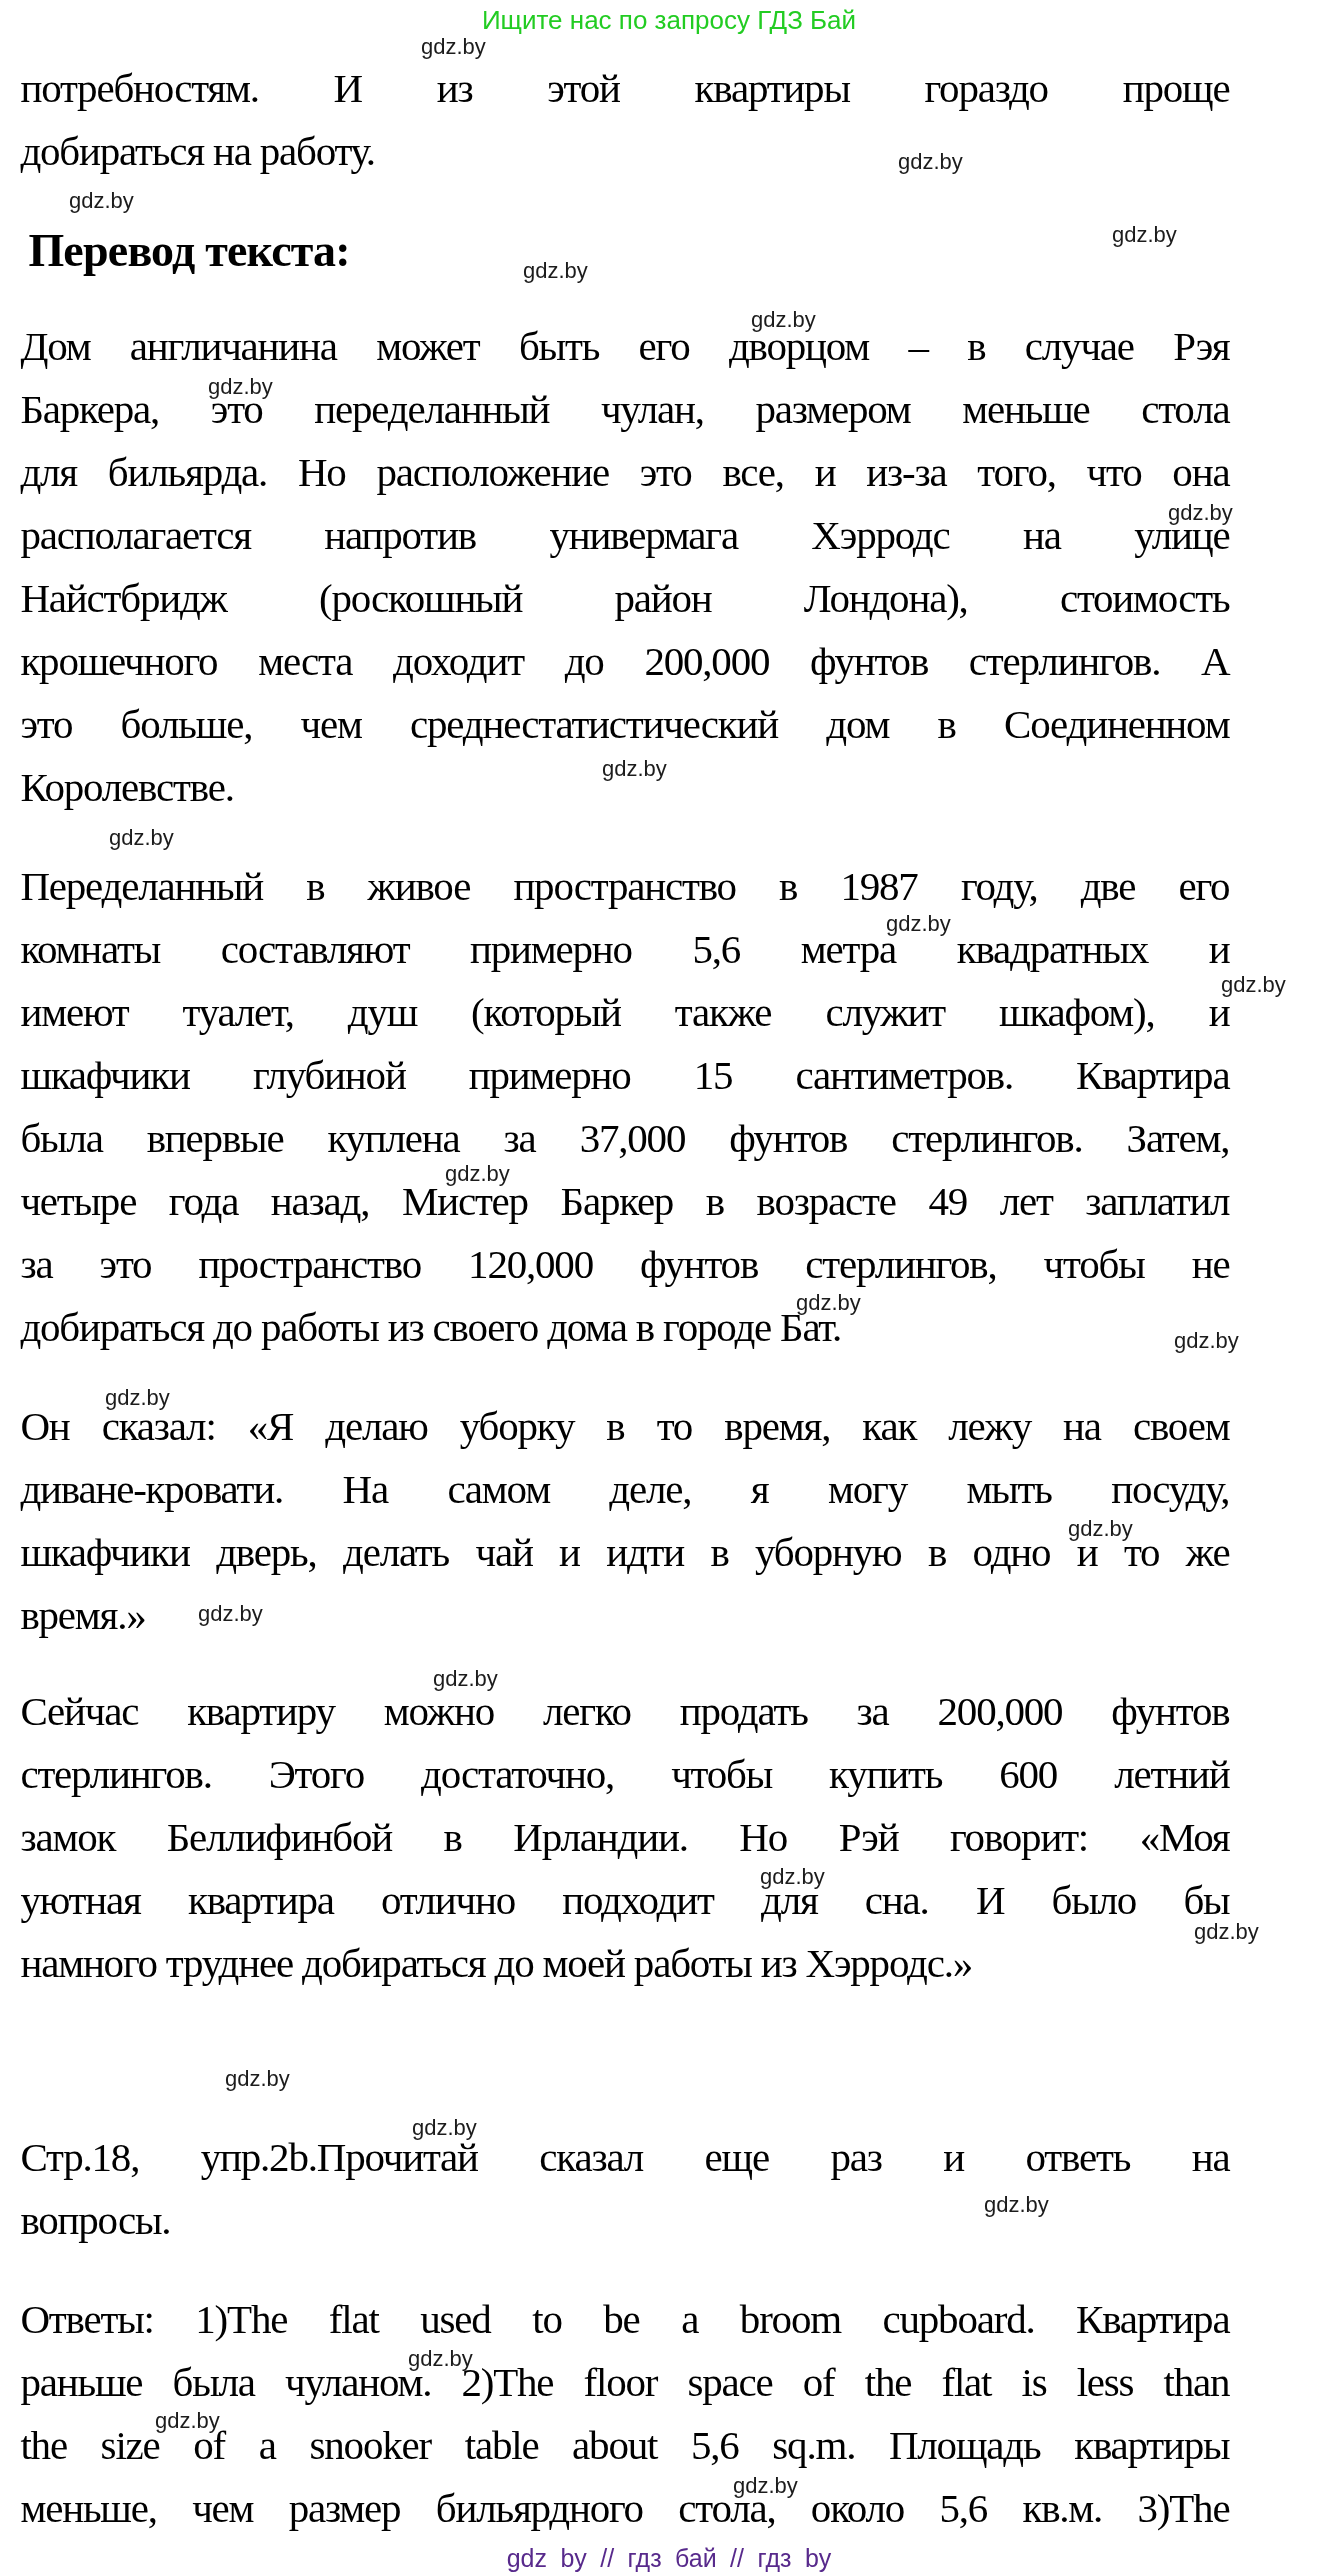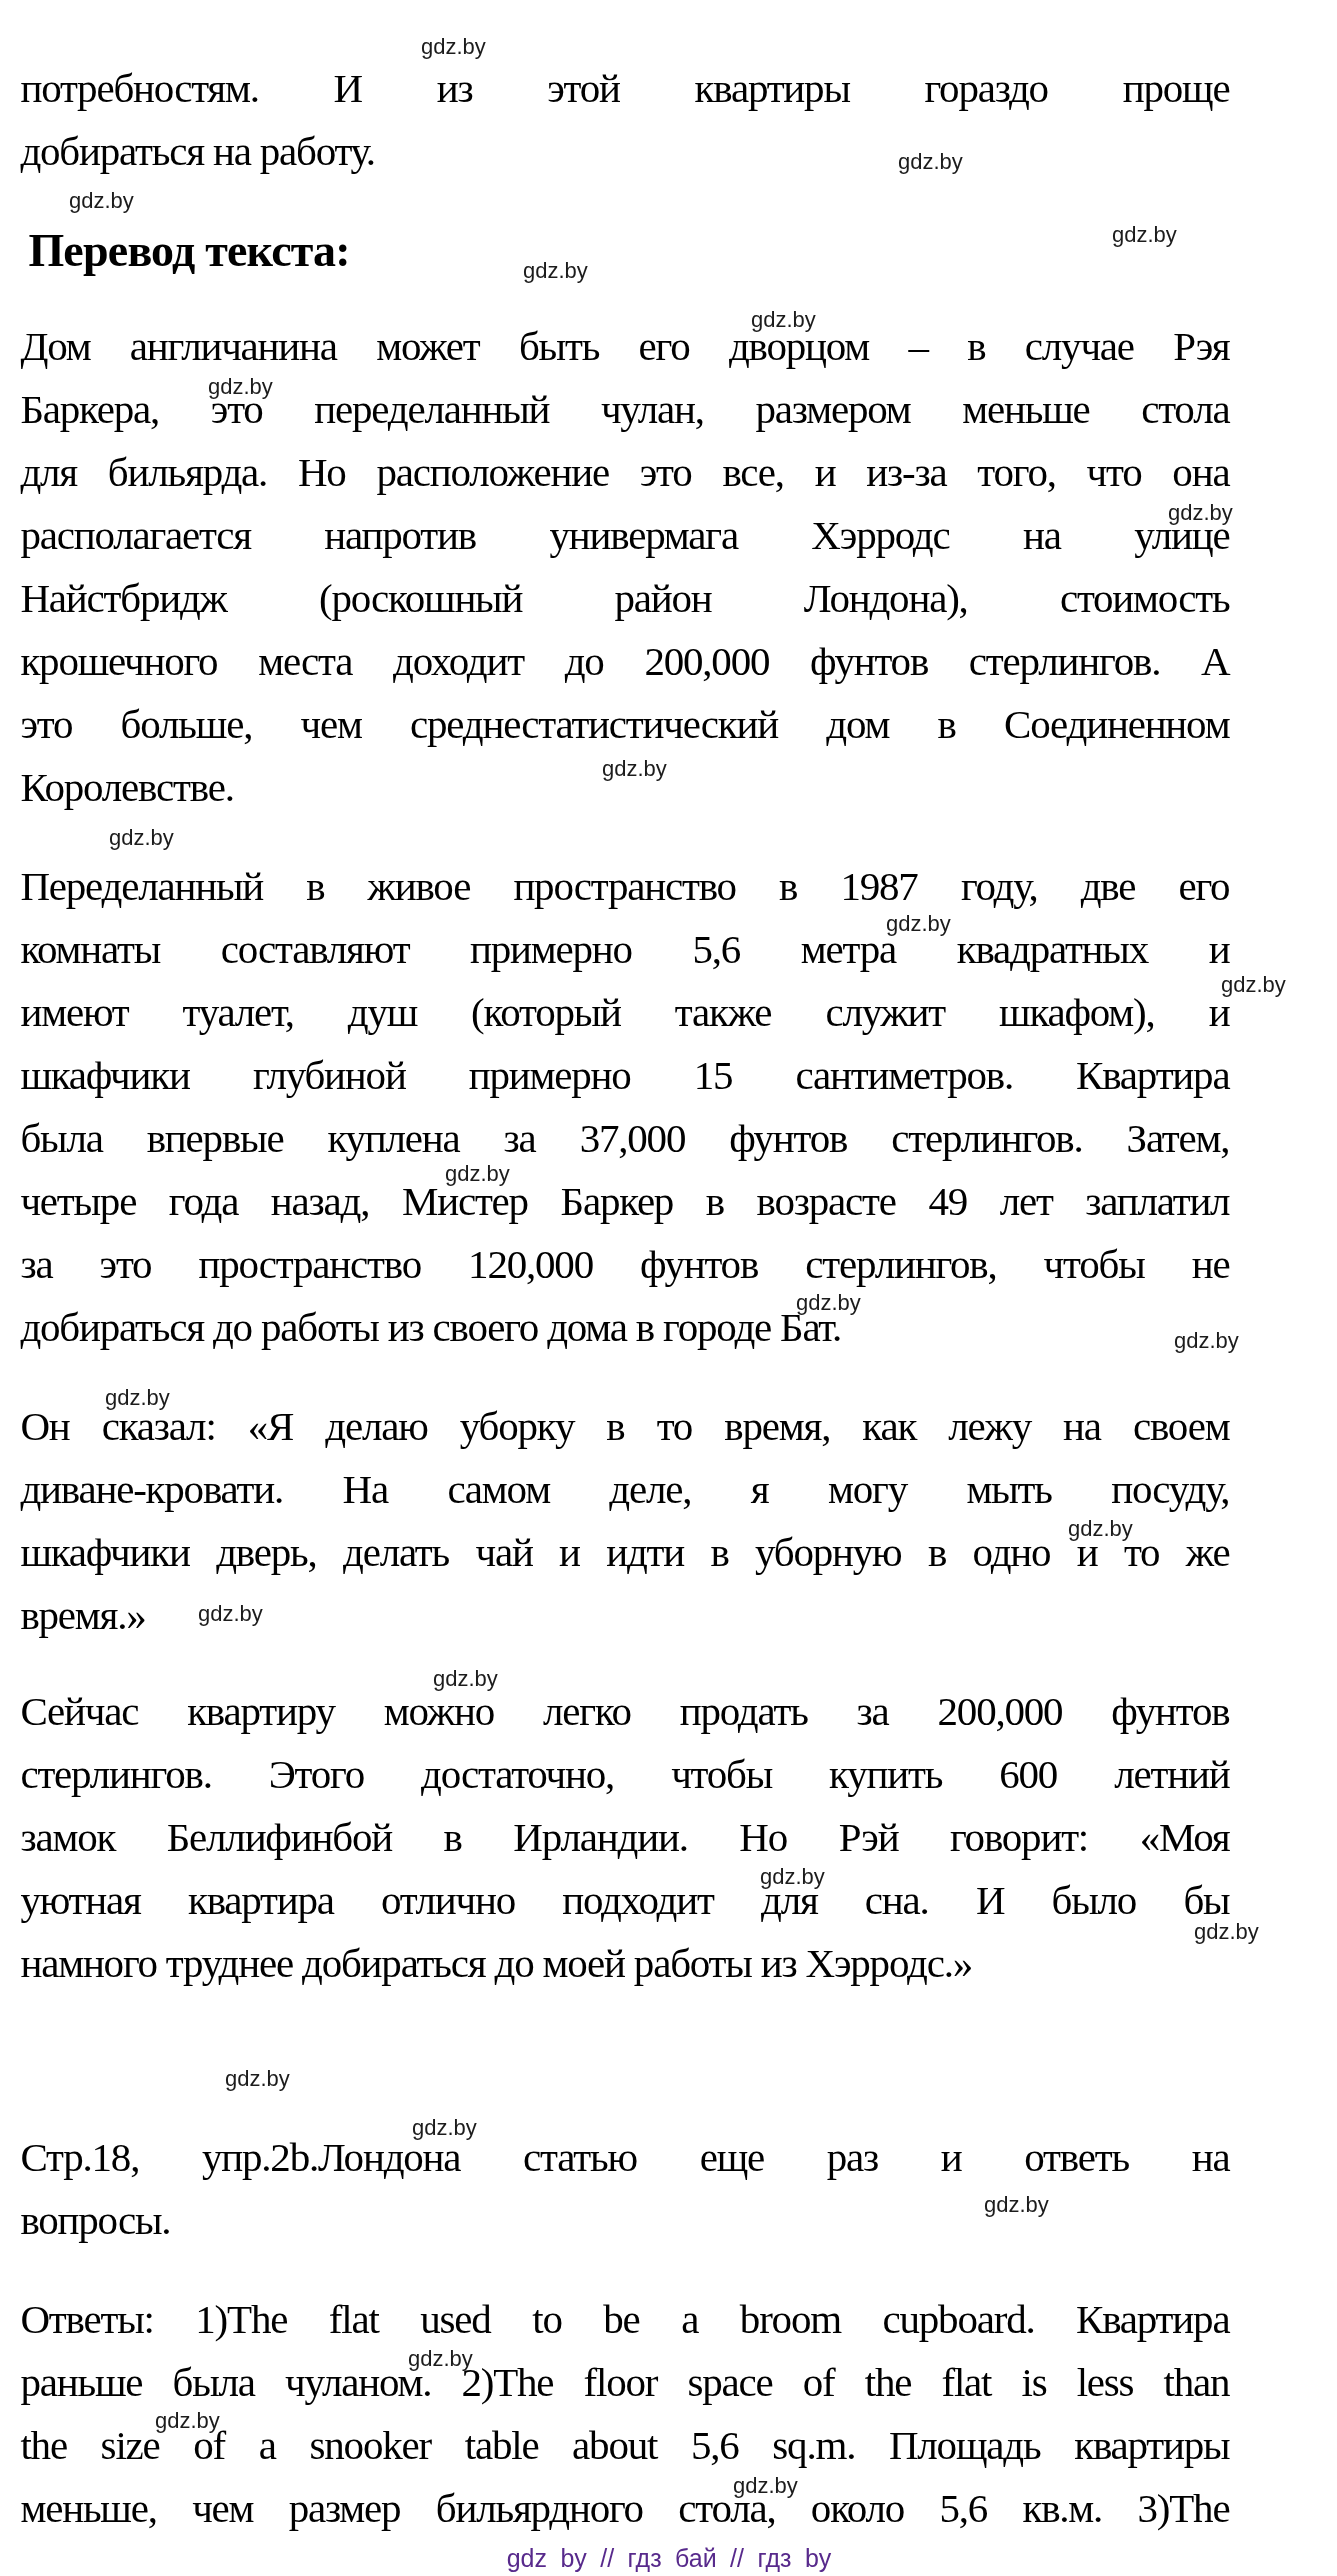--- a/index.html
+++ b/index.html
@@ -25,20 +25,21 @@
   .mt-ex{margin-top:131px;}
   .footer{position:absolute;top:2544px;left:0;right:0;text-align:center;
           font-family:"Liberation Sans","DejaVu Sans",sans-serif;
           font-size:25px;color:#582a8c;word-spacing:6.5px;}
 </style>
 </head>
 <body>
 
 <div class="page">
 
+  <div class="promo">Ищите нас по запросу ГДЗ Бай</div>
 
   <span class="wm" style="left:421px;top:34px">gdz.by</span>
   <span class="wm" style="left:898px;top:149px">gdz.by</span>
   <span class="wm" style="left:69px;top:188px">gdz.by</span>
   <span class="wm" style="left:1112px;top:222px">gdz.by</span>
   <span class="wm" style="left:523px;top:258px">gdz.by</span>
   <span class="wm" style="left:751px;top:307px">gdz.by</span>
   <span class="wm" style="left:208px;top:374px">gdz.by</span>
   <span class="wm" style="left:1168px;top:500px">gdz.by</span>
   <span class="wm" style="left:602px;top:756px">gdz.by</span>
@@ -102,21 +103,21 @@
     <div class="para mt-p4">
       <div class="line">Сейчас квартиру можно легко продать за 200,000 фунтов</div>
       <div class="line">стерлингов. Этого достаточно, чтобы купить 600 летний</div>
       <div class="line">замок Беллифинбой в Ирландии. Но Рэй говорит: «Моя</div>
       <div class="line">уютная квартира отлично подходит для сна. И было бы</div>
       <div class="line last">намного труднее добираться до моей работы из Хэрродс.»</div>
     </div>
 
     <div class="para mt-ex">
       <div class="line">
-        <span class="b">Стр.18, упр.2b.</span><span>Лондона статью еще раз и ответь на</span>
+        <span class="b">Стр.18, упр.2b.</span><span>Прочитай сказал еще раз и ответь на</span>
       </div>
       <div class="line last">вопросы.</div>
     </div>
 
     <div class="para mt-std">
       <div class="line">
         <span class="b">Ответы:</span><span> 1)The flat used to be a broom cupboard. Квартира</span>
       </div>
       <div class="line">раньше была чуланом. 2)The floor space of the flat is less than</div>
       <div class="line">the size of a snooker table about 5,6 sq.m. Площадь квартиры</div>

